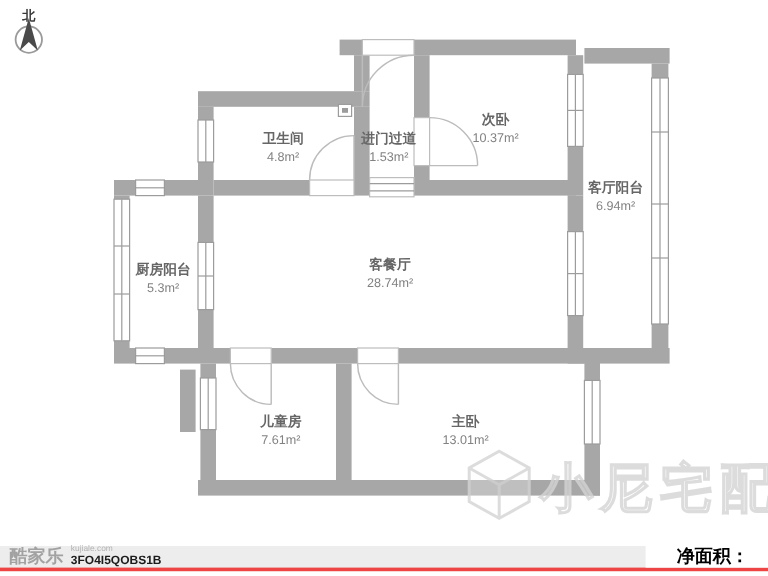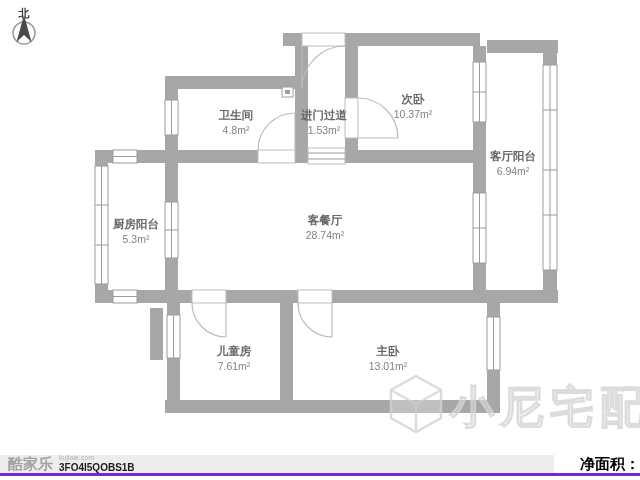--- a/index.html
+++ b/index.html
@@ -12,29 +12,29 @@
   .wl{stroke:#9c9c9c;stroke-width:1;}
   .dj{fill:#ffffff;stroke:#bdbdbd;stroke-width:1;}
   .da{fill:none;stroke:#bcbcbc;stroke-width:1.2;}
   .dl{stroke:#bcbcbc;stroke-width:1.2;}
   .rn{fill:#666;font-size:11.5px;font-weight:600;text-anchor:middle;}
   .ra{fill:#828282;font-size:10.5px;text-anchor:middle;}
   .north-char{fill:#3a3a3a;font-size:11px;font-weight:bold;text-anchor:middle;}
   .wm-text{font-size:44px;font-weight:bold;letter-spacing:6px;
            fill:rgba(255,255,255,0.35);stroke:#d4d4d4;stroke-width:1.2;}
   .footer{position:relative;width:640px;height:21px;background:#ededed;
-          border-bottom:3px solid #6d28d9;box-sizing:border-box;
+          border-bottom:3px solid #ef4444;box-sizing:border-box;
           display:flex;justify-content:space-between;align-items:center;}
   .footer-left{display:flex;align-items:flex-start;padding-left:8px;gap:6px;}
   .brand{color:#a2a2a2;font-weight:bold;font-size:15px;line-height:20px;}
   .brand-col{display:flex;flex-direction:column;line-height:1;}
   .site{color:#b3b3b3;font-size:7px;line-height:8px;}
   .code{color:#1c1c1c;font-weight:bold;font-size:10px;line-height:11px;text-align:right;}
-  .footer-right{background:#fff;height:100%;display:flex;align-items:flex-start;
-                padding:0 0 0 26px;}
+  .footer-right{background:#fff;height:100%;display:flex;align-items:flex-end;
+                padding:0 16px 0 26px;}
   .net-label{color:#000;font-weight:bold;font-size:15px;}
   .net-value{color:#000;font-weight:bold;font-size:19px;margin-left:4px;}
 </style>
 </head>
 <body>
 
 <div class="plan-wrap">
 <svg width="640" height="455" viewBox="0 0 640 455">
 
   <g>

